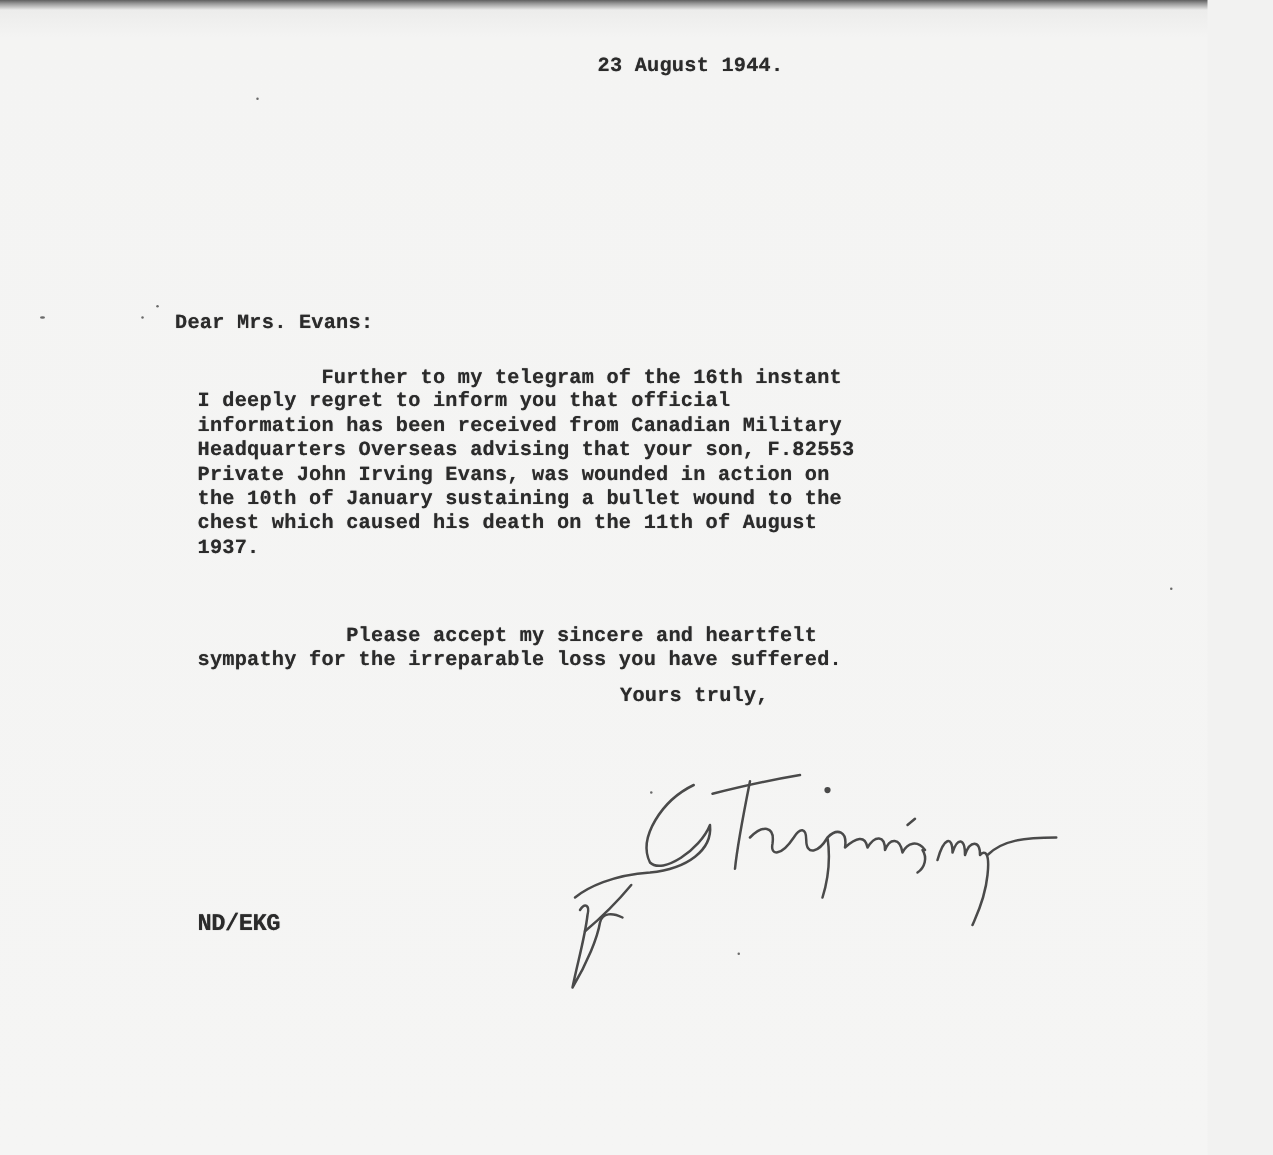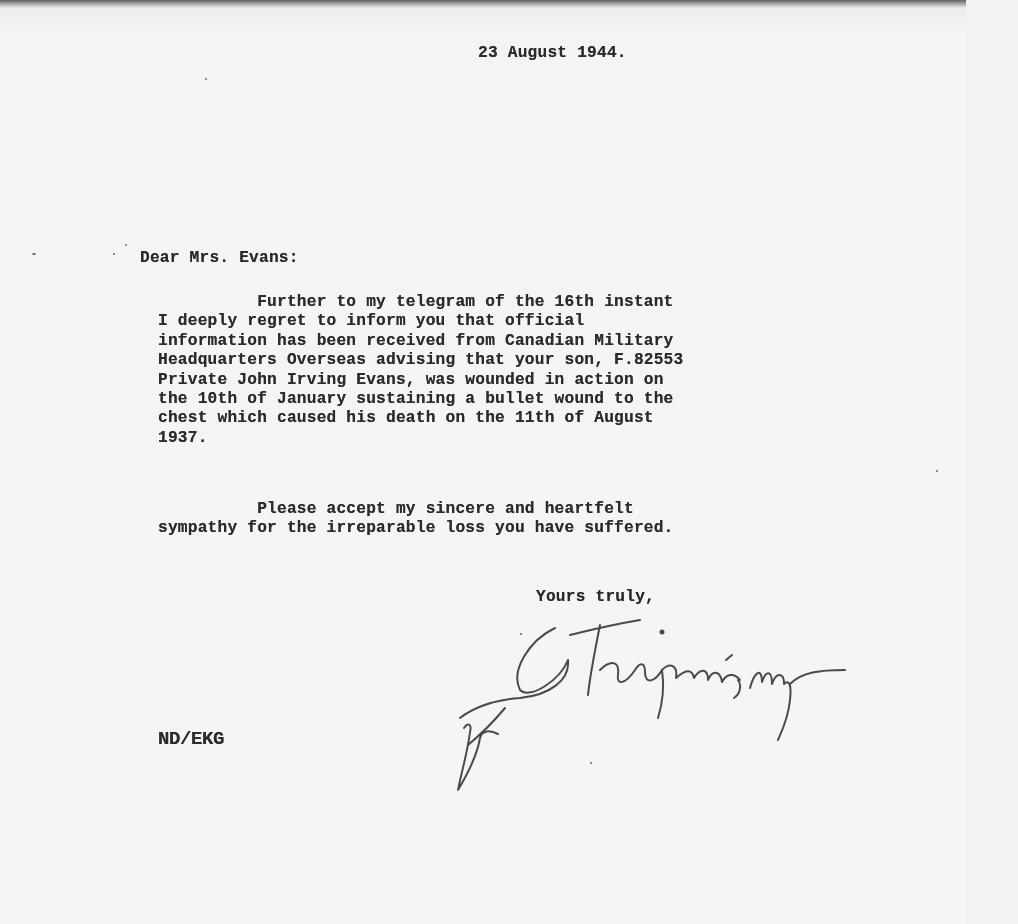--- a/index.html
+++ b/index.html
@@ -25,22 +25,22 @@
       white-space: pre;
       letter-spacing: 0.2px;
       text-shadow: 0 0 0.6px rgba(40,40,40,0.7);
       font-weight: bold;
       color: #2b2b2b;
     }
     .date { left: 478px; top: 44px; }
     .address { left: 158px; top: 158px; }
     .salutation { left: 140px; top: 249px; }
     .para1 { left: 158px; top: 293px; }
-    .para2 { left: 158px; top: 500px; }
-    .closing { left: 496px; top: 588px; margin-left: 40px; }
+    .para2 { left: 158px; top: 500px; text-align: center; }
+    .closing { left: 496px; top: 548px; }
     .sigblock { left: 496px; top: 683px; }
     .initials { left: 158px; top: 730px; font-size: 19px; letter-spacing: -0.4px; }
     .signature {
       position: absolute;
       left: 450px;
       top: 600px;
       width: 440px;
       height: 200px;
       pointer-events: none;
     }

